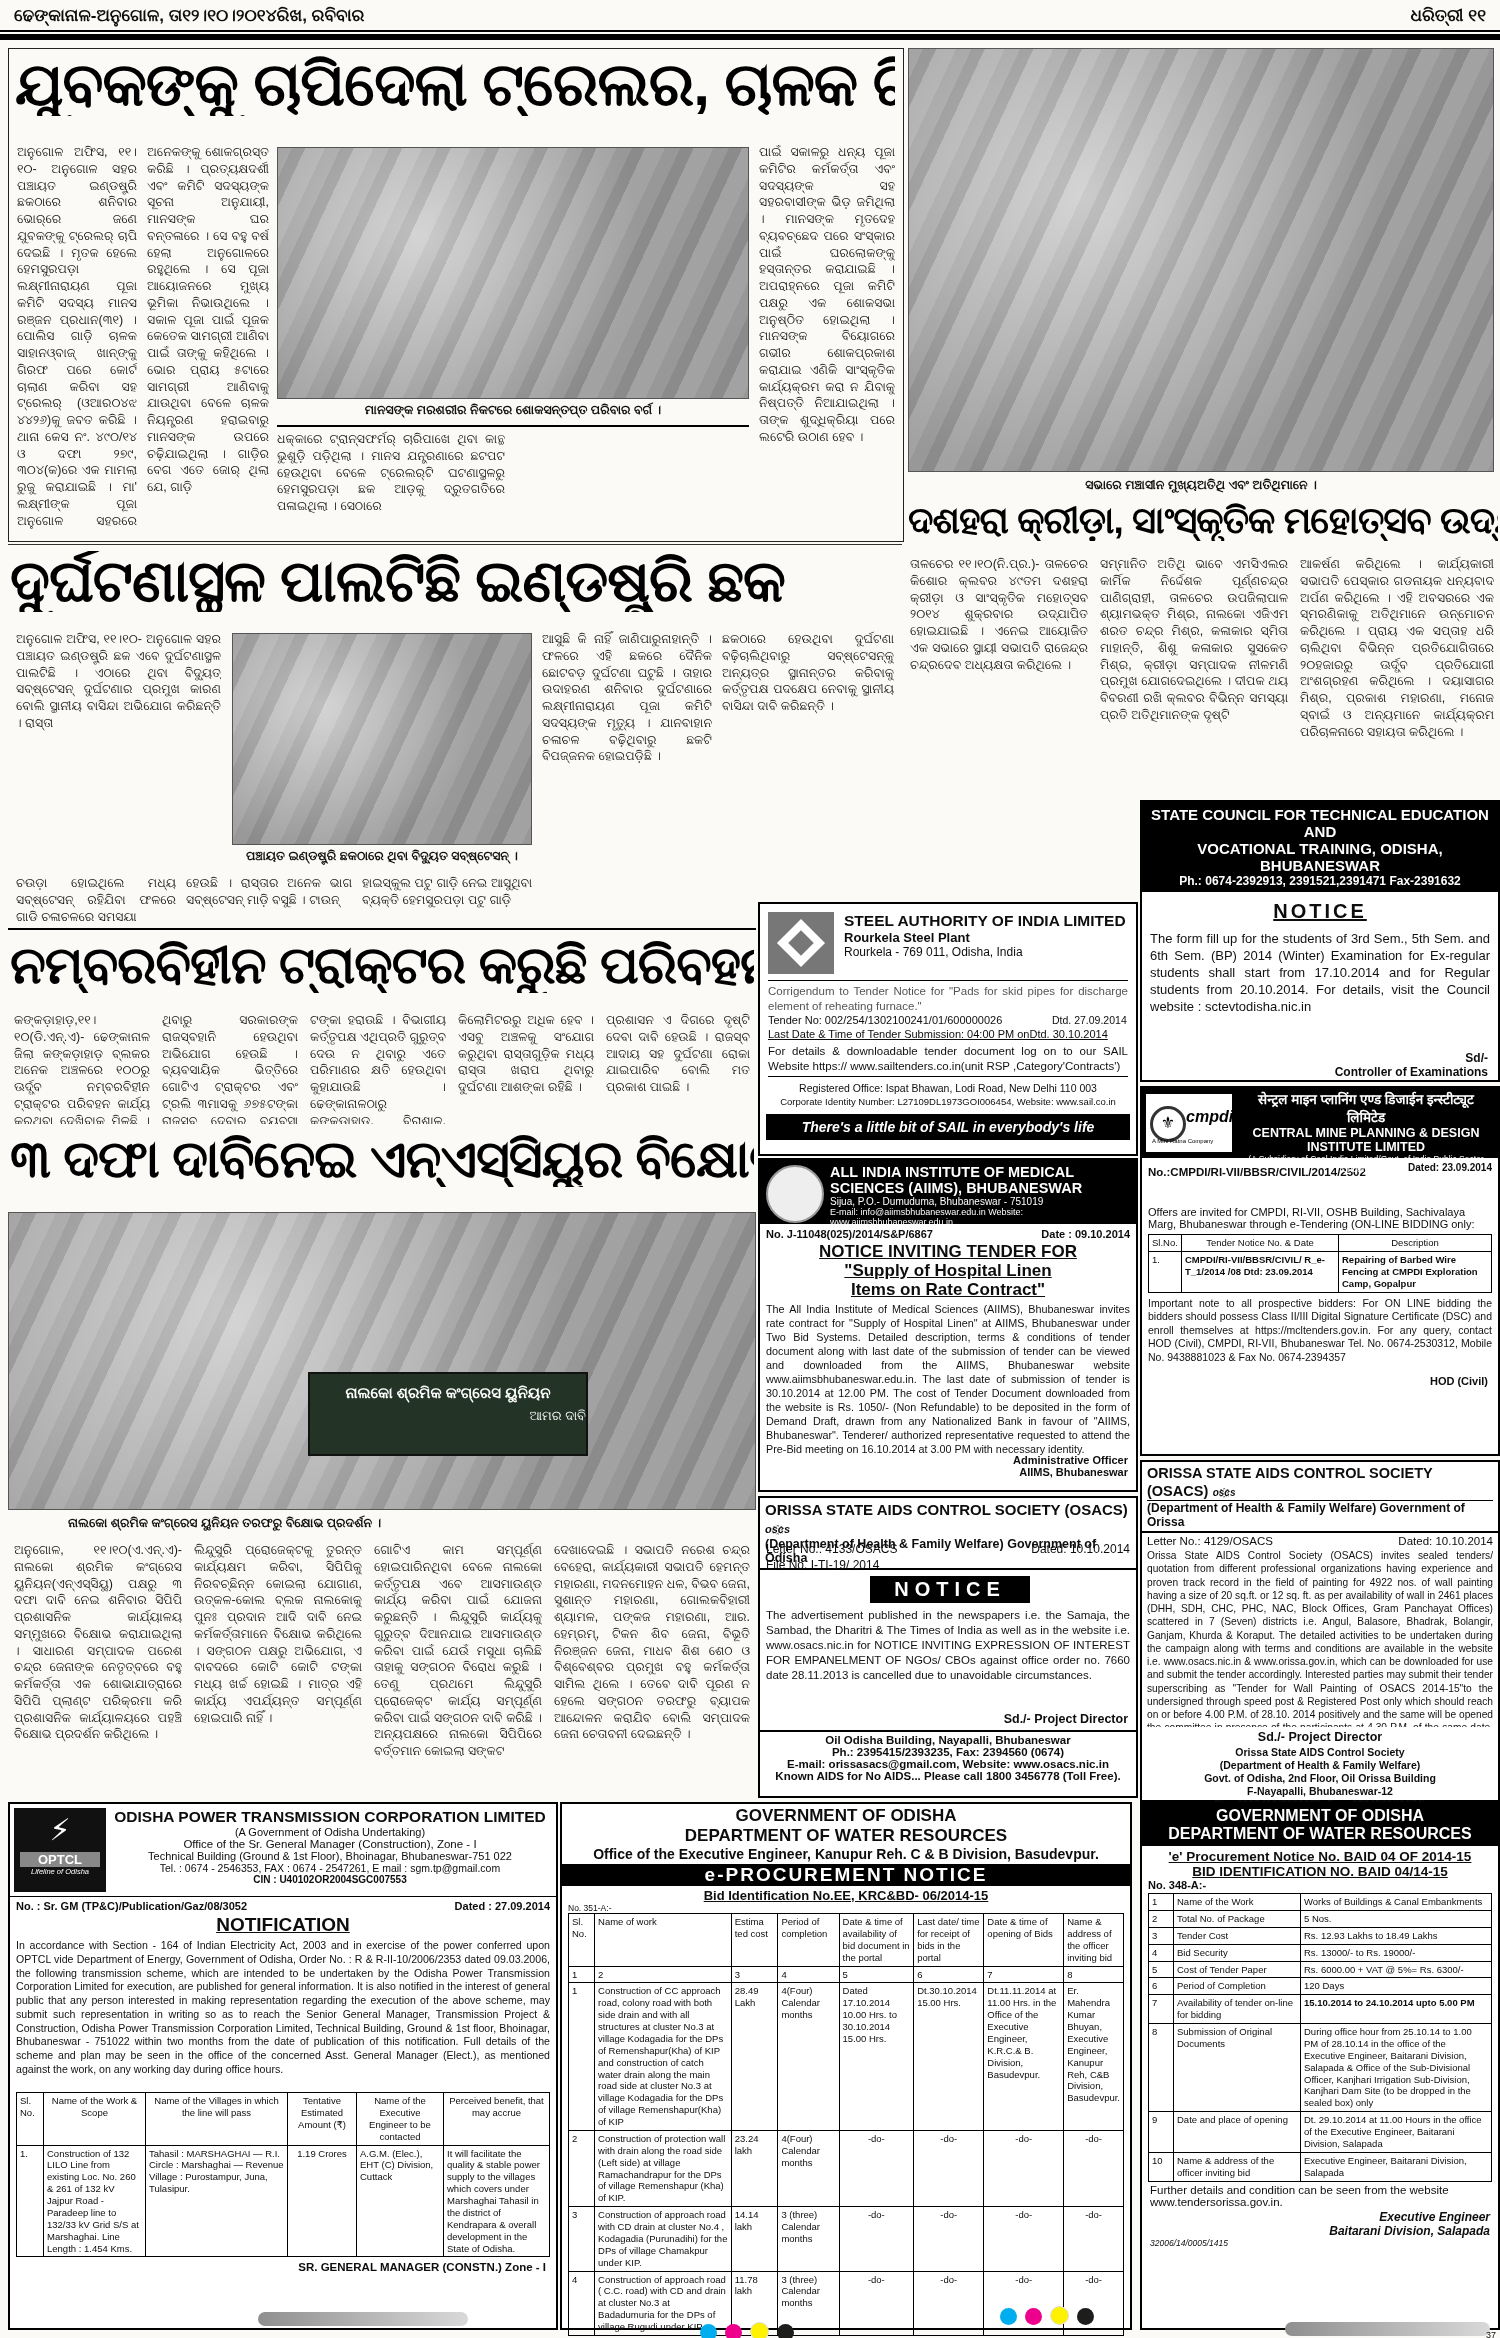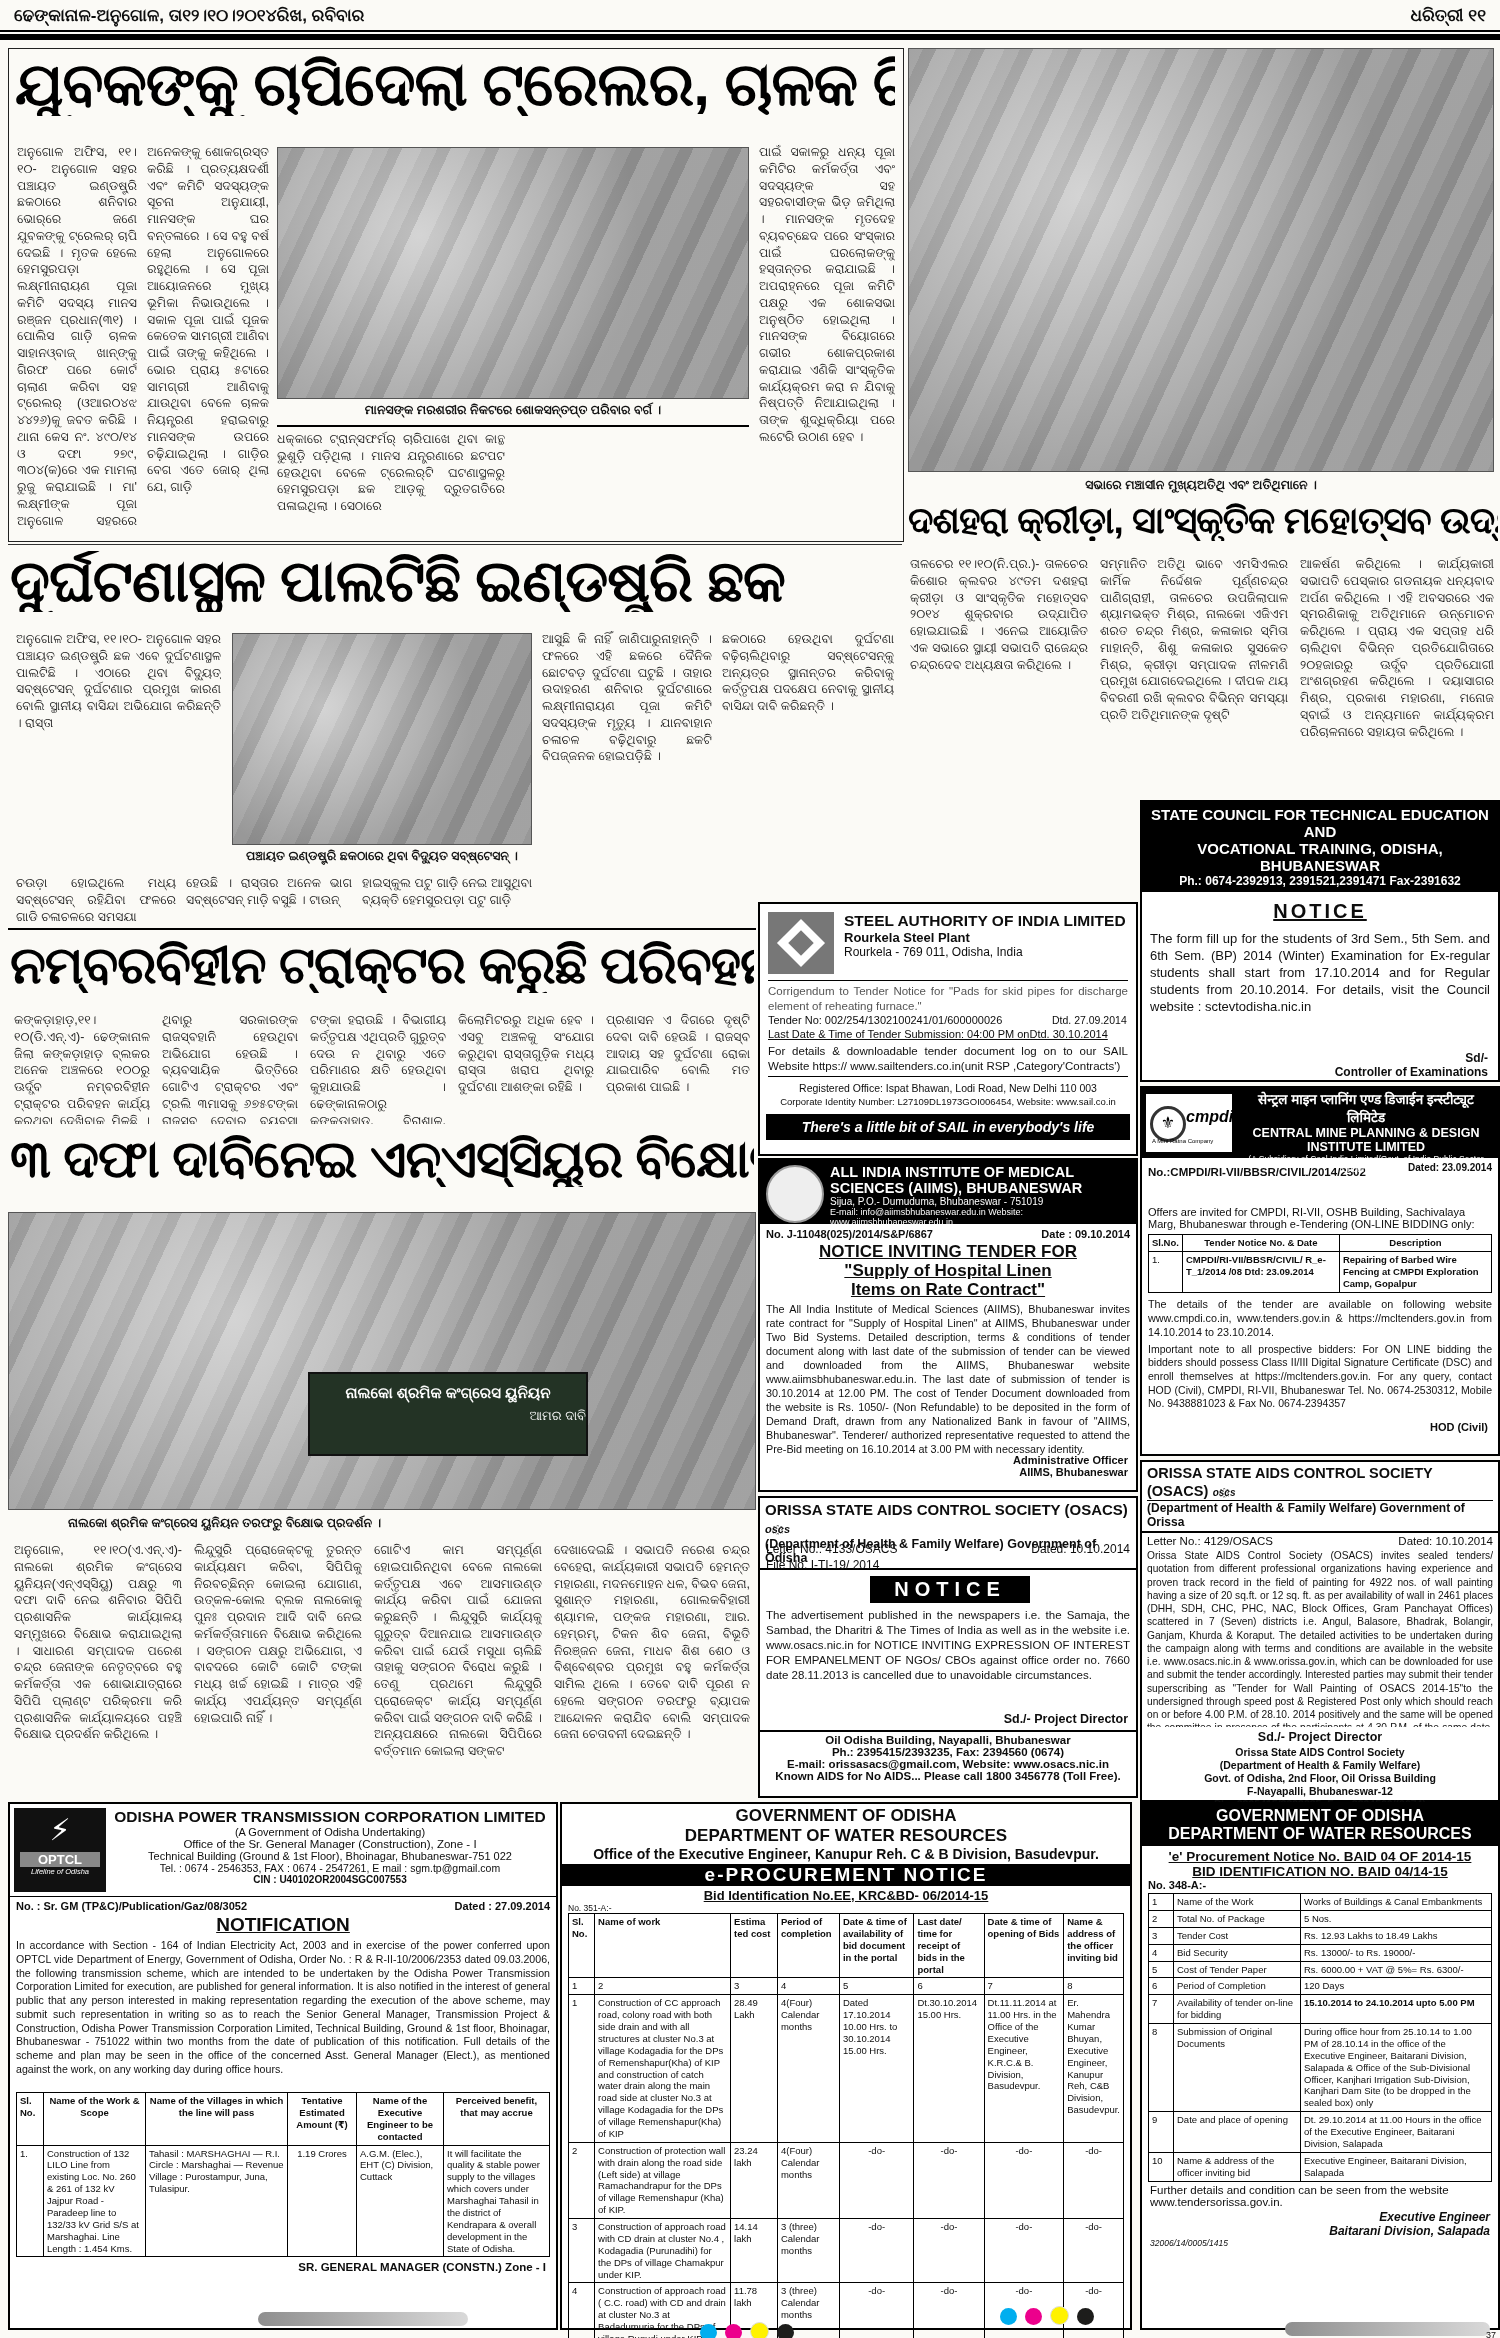--- a/index.html
+++ b/index.html
@@ -13,21 +13,21 @@
   .caption{font-weight:bold;font-size:12.5px;text-align:center;color:#111;}
   .photo{background:
      radial-gradient(circle at 30% 35%, rgba(255,255,255,.25), rgba(0,0,0,.18) 60%),
      repeating-linear-gradient(115deg,#b9b9b9 0 14px,#a9a9a9 14px 26px,#c6c6c6 26px 44px),
      #b5b5b5; box-shadow:inset 0 0 0 1px #555;}
   .rule{background:#000;}
   .blackbar{background:#000;color:#fff;}
   .adtext{font-size:11.5px;line-height:1.3;text-align:justify;color:#111;}
   table{border-collapse:collapse;}
   td,th{border:1px solid #000;vertical-align:top;padding:2px 3px;font-size:9.5px;line-height:1.25;text-align:left;}
-  th{font-weight:bold;}
+  th{font-weight:normal;}
   .center{text-align:center;}
   .b{font-weight:bold;}
   .i{font-style:italic;}
   .u{text-decoration:underline;}
   .dot{width:17px;height:17px;border-radius:50%;display:inline-block;margin-right:8px;}
   .graybar{height:14px;border-radius:7px;background:linear-gradient(90deg,#8f8f8f,#d9d9d9);}
 </style>
 </head>
 <body>
 
@@ -189,21 +189,20 @@
       <th style="width:150px;text-align:center;">Tender Notice No. &amp; Date</th>
       <th style="text-align:center;">Description</th>
     </tr>
     <tr>
       <td>1.</td>
       <td class="b">CMPDI/RI-VII/BBSR/CIVIL/ R_e-T_1/2014 /08 Dtd: 23.09.2014</td>
       <td class="b">Repairing of Barbed Wire Fencing at CMPDI Exploration Camp, Gopalpur</td>
     </tr>
   </tbody>
     </table>
-  <div class="adtext" style="margin:0 6px;font-size:10.8px;">The details of the tender are available on following website www.cmpdi.co.in, www.tenders.gov.in &amp; https://mcltenders.gov.in from 14.10.2014 to 23.10.2014.</div>
   <div class="adtext" style="margin:4px 6px 0 6px;font-size:10.5px;height:78px;overflow:hidden;">Important note to all prospective bidders: For ON LINE bidding the bidders should possess Class II/III Digital Signature Certificate (DSC) and enroll themselves at https://mcltenders.gov.in. For any query, contact HOD (Civil), CMPDI, RI-VII, Bhubaneswar Tel. No. 0674-2530312, Mobile No. 9438881023 &amp; Fax No. 0674-2394357</div>
   <div class="b" style="text-align:right;margin-right:10px;font-size:11px;">HOD (Civil)</div>
 </div>
 
 <div class="abs box" style="left:1140px;top:1460px;width:356px;height:338px;">
   <div style="border-bottom:2px solid #000;padding:2px 5px;">
     <span class="b" style="font-size:14.5px;">ORISSA STATE AIDS CONTROL SOCIETY (OSACS)</span>
     <span style="font-style:italic;font-weight:bold;font-size:10px;">os҈cs</span>
     <div class="b" style="font-size:12px;border-top:1px solid #000;">(Department of Health &amp; Family Welfare) Government of Orissa</div>
   </div>

